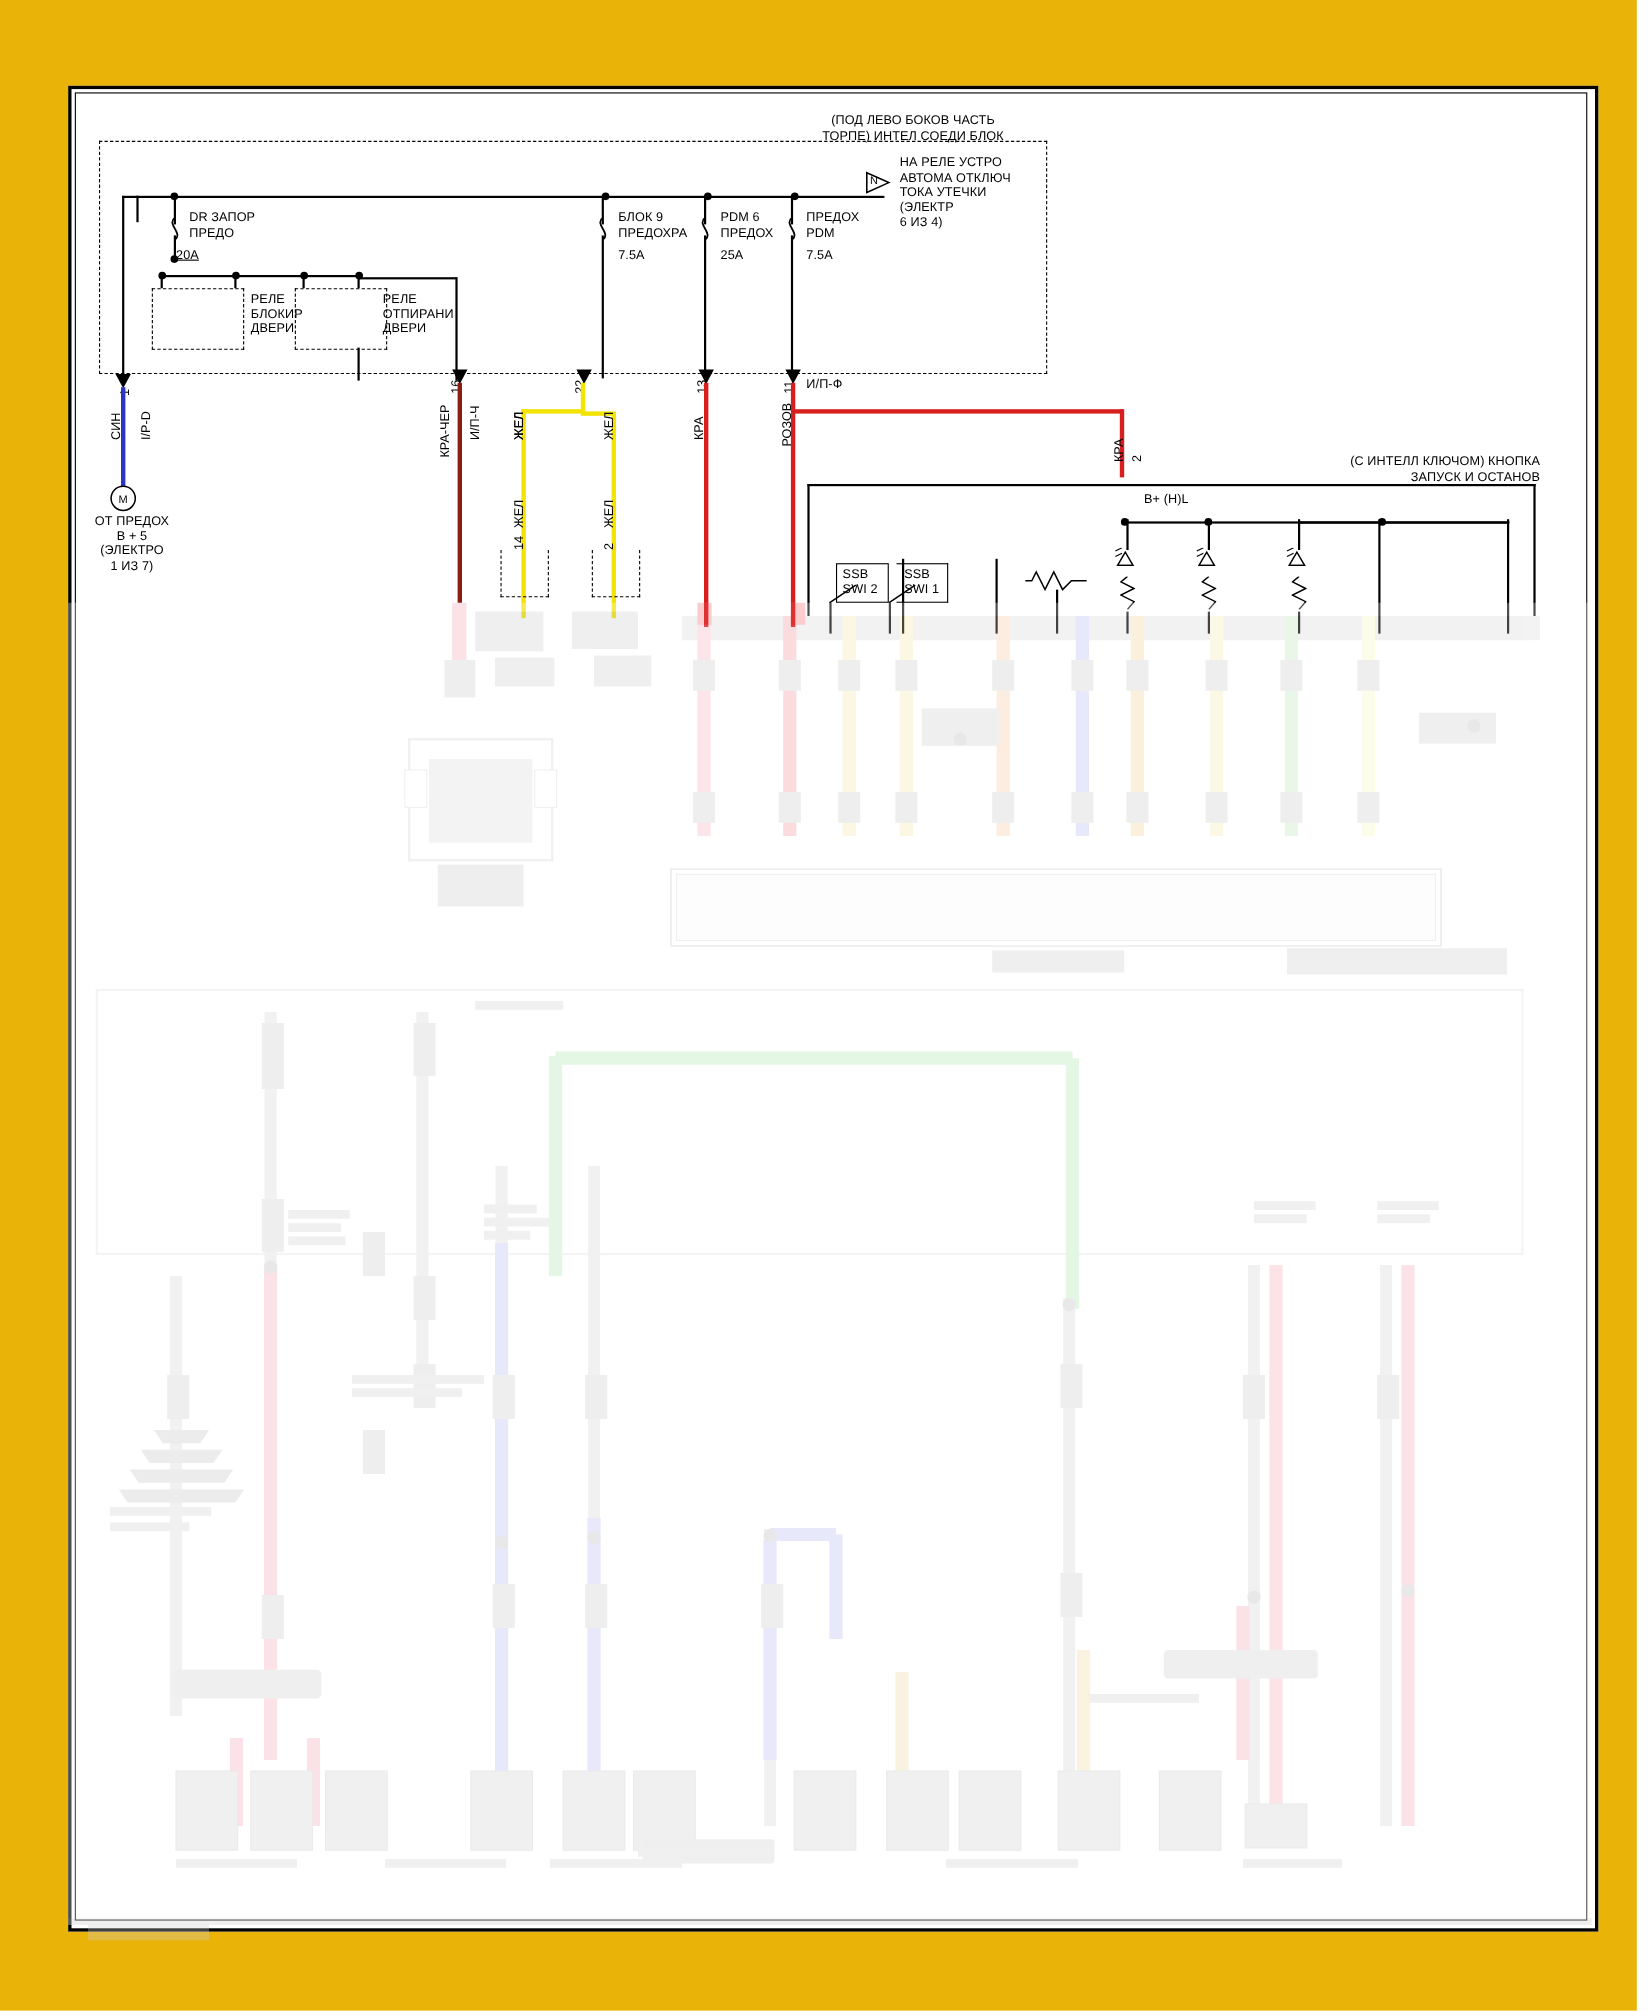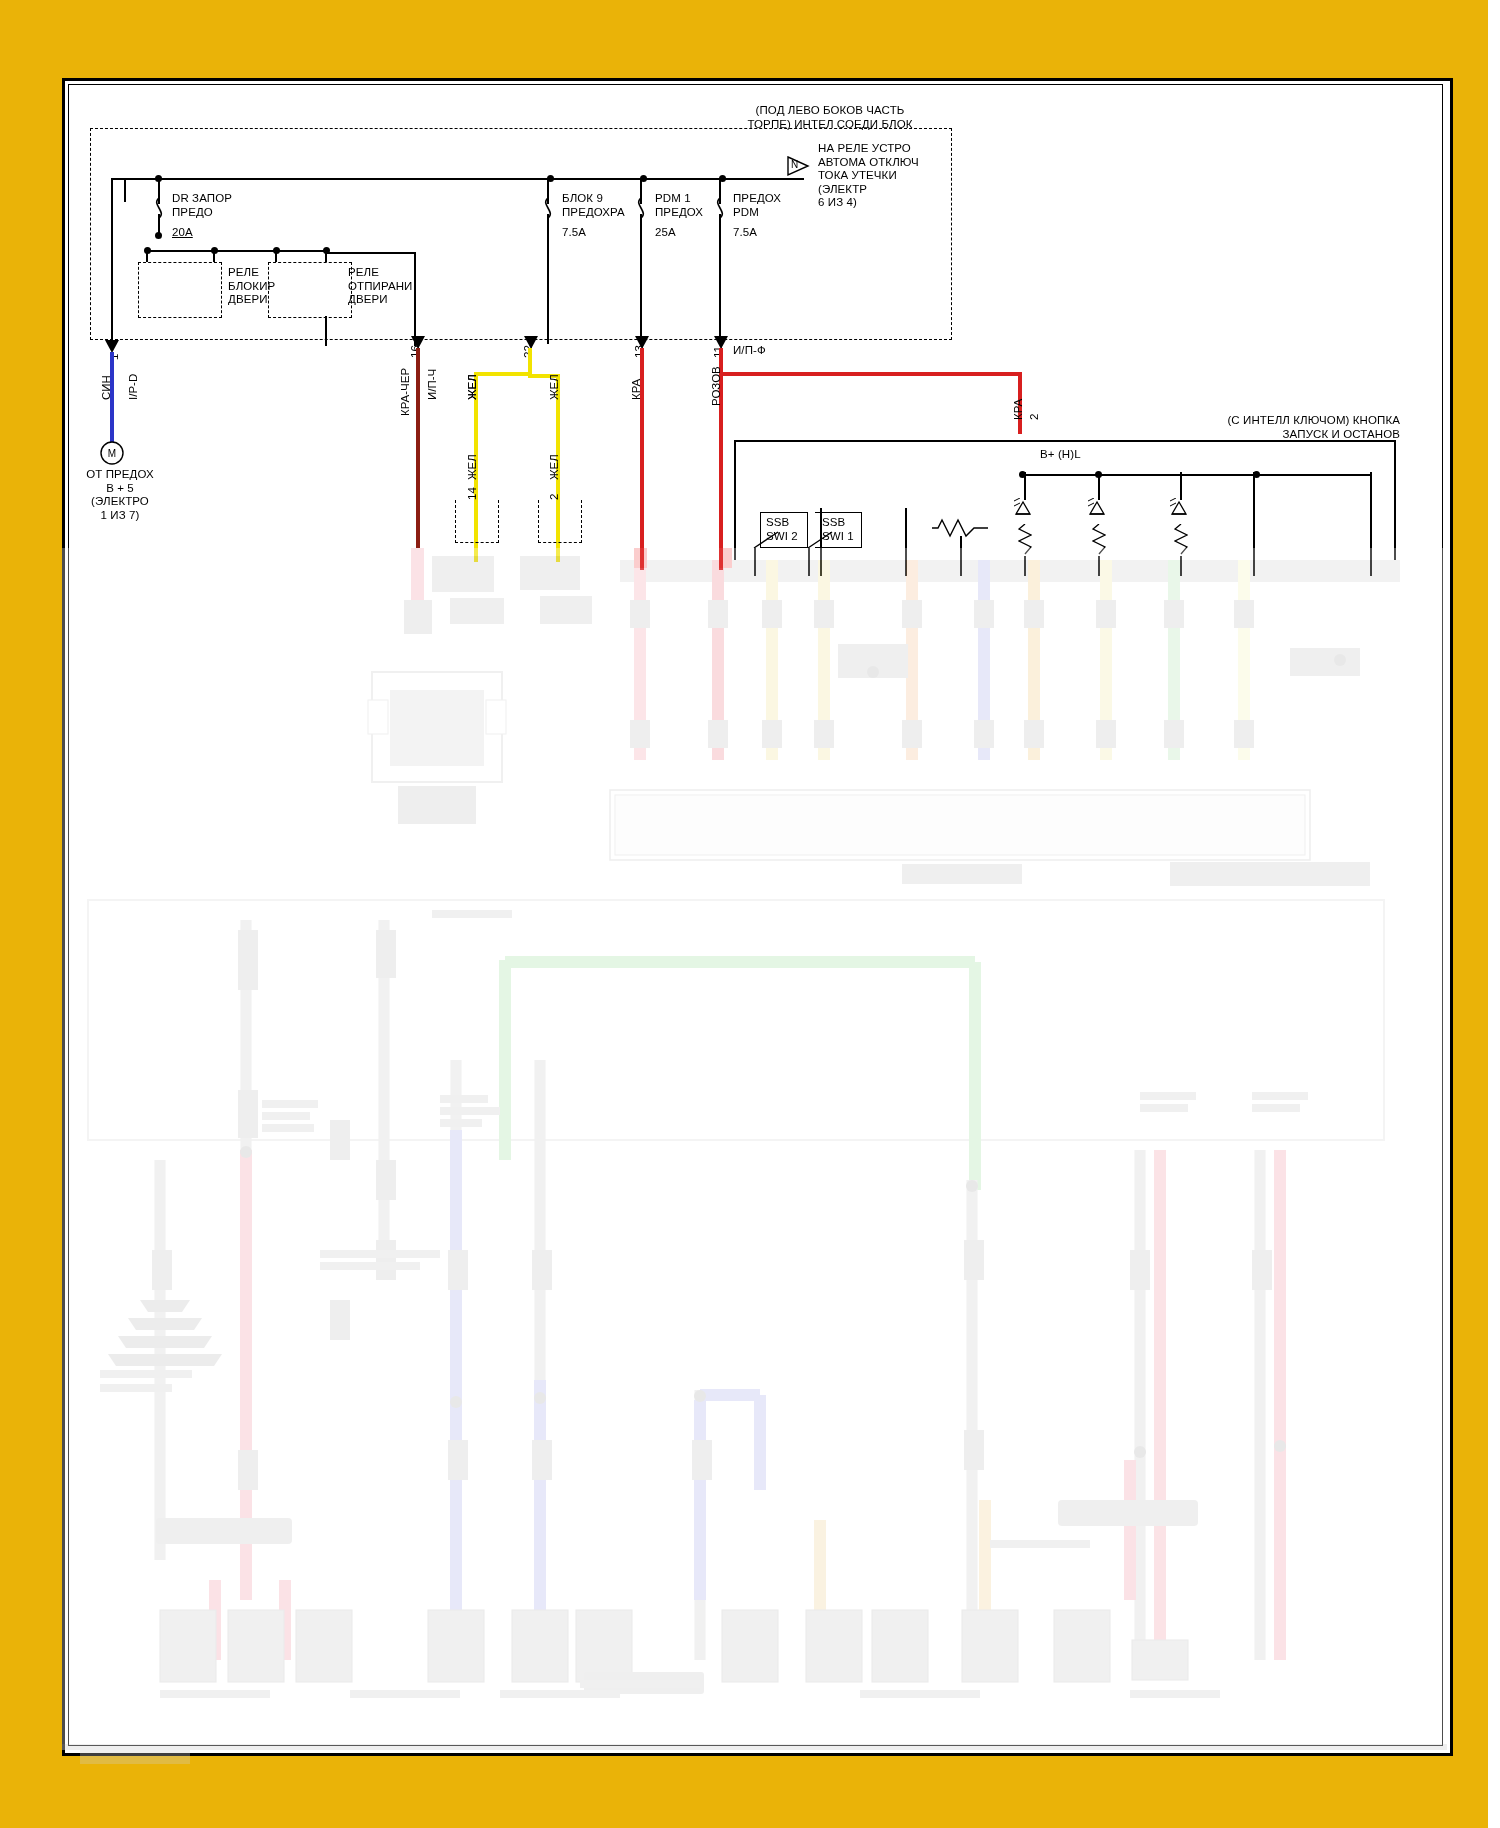--- a/index.html
+++ b/index.html
@@ -57,37 +57,37 @@
   <div class="dot" style="left:719px;top:175px;"></div>
 
   <div class="wire v" style="left:158px;top:178px;height:26px;"></div>
   <svg style="position:absolute;left:146px;top:198px;" width="26" height="20">
     <path d="M13,0 C5,6 21,14 13,20" fill="none" stroke="#000" stroke-width="1.6"></path>
   </svg>
   <div class="wire v" style="left:158px;top:214px;height:22px;"></div>
   <div class="dot" style="left:155px;top:232px;"></div>
   <div class="lbl" style="left:172px;top:192px;width:110px;">DR ЗАПОР
 ПРЕДО</div>
-  <div class="lbl" style="left:172px;top:226px;text-decoration:underline;">20A</div>
+  <div class="lbl" style="left:160px;top:226px;text-decoration:underline;">20A</div>
 
   <div class="wire v" style="left:547px;top:178px;height:26px;"></div>
   <svg style="position:absolute;left:535px;top:198px;" width="26" height="20">
     <path d="M13,0 C5,6 21,14 13,20" fill="none" stroke="#000" stroke-width="1.6"></path>
   </svg>
   <div class="wire v" style="left:547px;top:214px;height:130px;"></div>
   <div class="lbl" style="left:562px;top:192px;width:110px;">БЛОК 9
 ПРЕДОХРА</div>
   <div class="lbl" style="left:562px;top:226px;">7.5A</div>
 
   <div class="wire v" style="left:640px;top:178px;height:26px;"></div>
   <svg style="position:absolute;left:628px;top:198px;" width="26" height="20">
     <path d="M13,0 C5,6 21,14 13,20" fill="none" stroke="#000" stroke-width="1.6"></path>
   </svg>
   <div class="wire v" style="left:640px;top:214px;height:130px;"></div>
-  <div class="lbl" style="left:655px;top:192px;width:110px;">PDM 1
+  <div class="lbl" style="left:655px;top:192px;width:110px;">PDM 6
 ПРЕДОХ</div>
   <div class="lbl" style="left:655px;top:226px;">25A</div>
 
   <div class="wire v" style="left:719px;top:178px;height:26px;"></div>
   <svg style="position:absolute;left:707px;top:198px;" width="26" height="20">
     <path d="M13,0 C5,6 21,14 13,20" fill="none" stroke="#000" stroke-width="1.6"></path>
   </svg>
   <div class="wire v" style="left:719px;top:214px;height:130px;"></div>
   <div class="lbl" style="left:733px;top:192px;width:110px;">ПРЕДОХ
 PDM</div>

